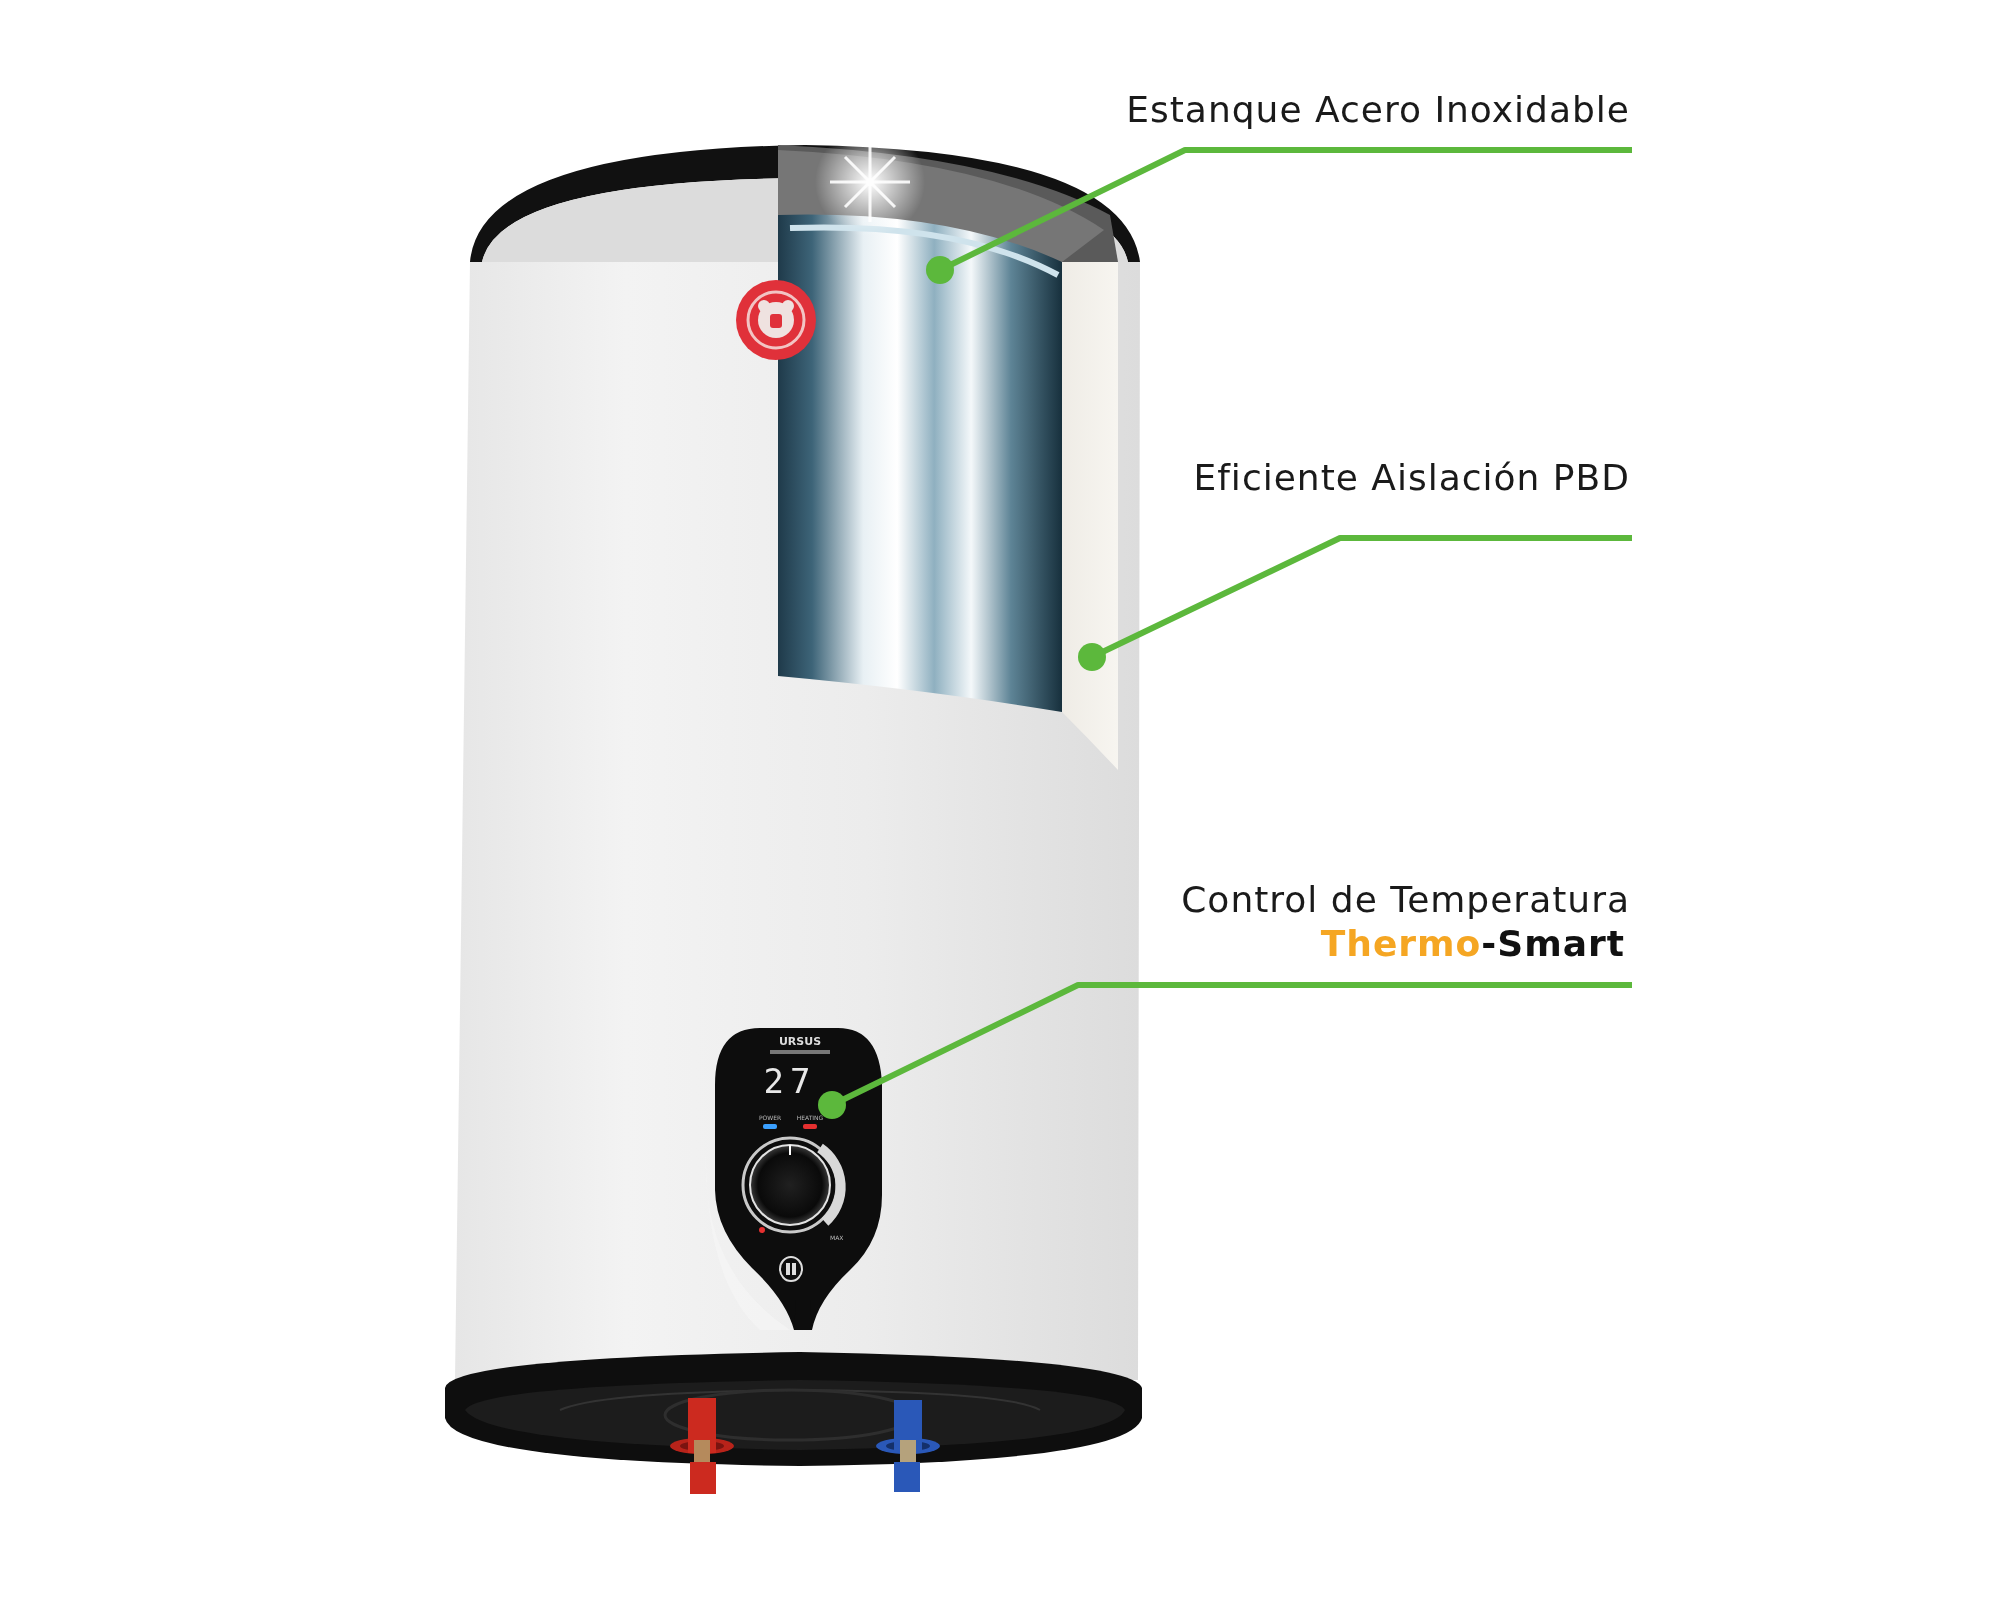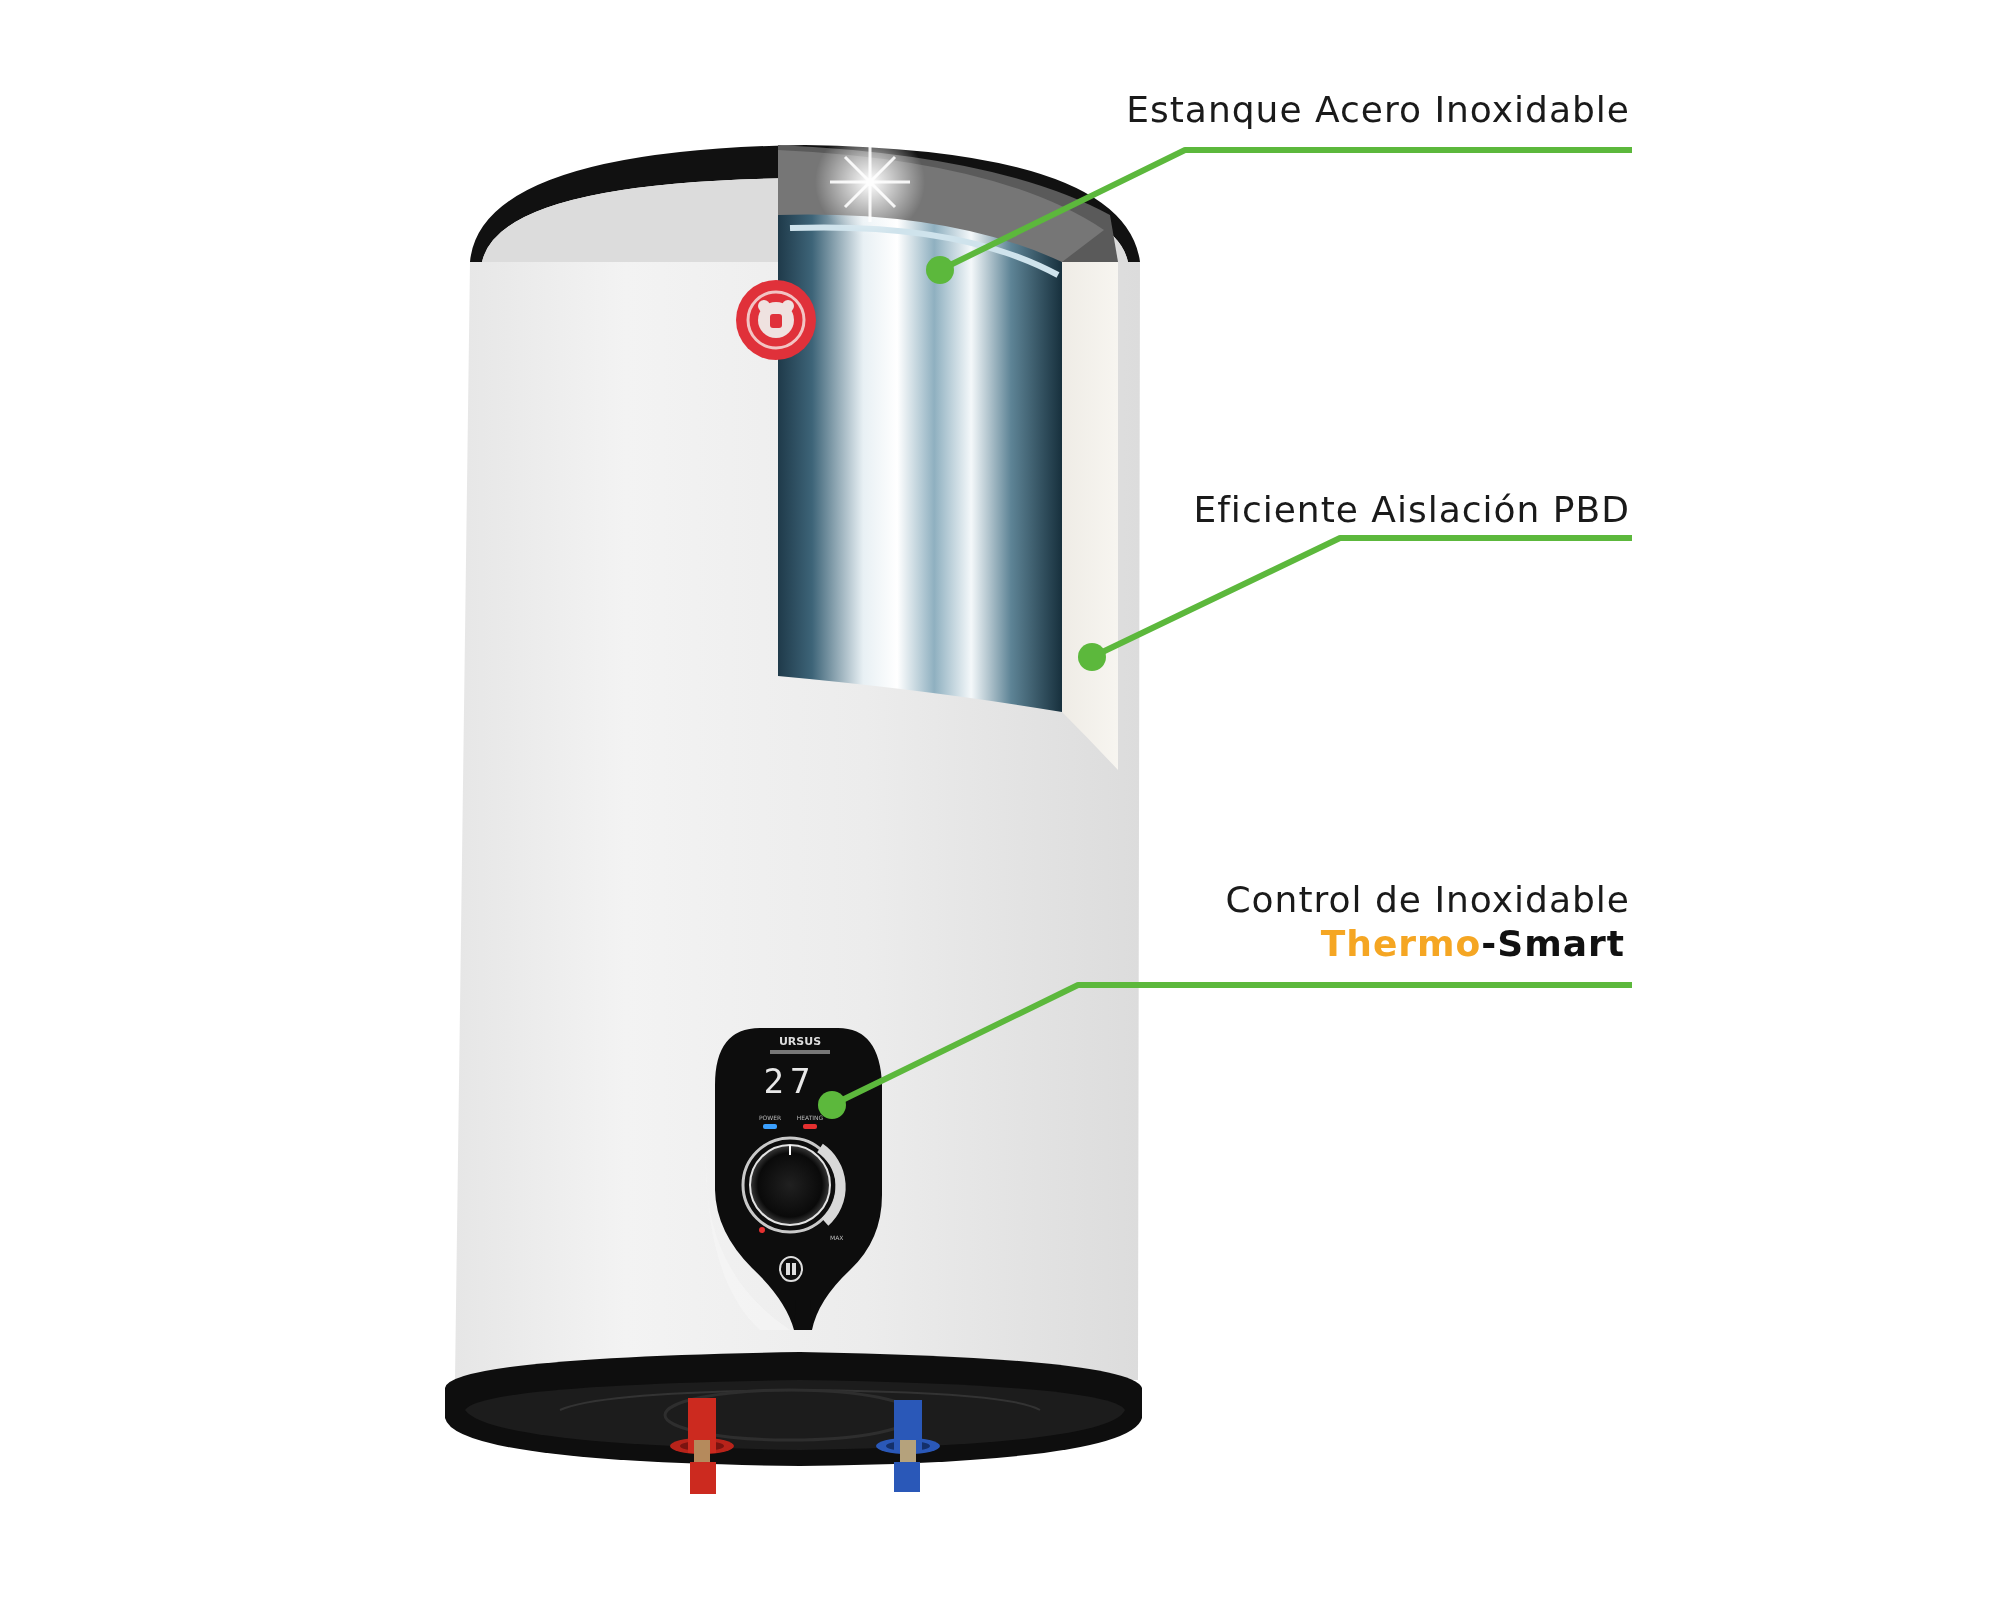--- a/index.html
+++ b/index.html
@@ -10,21 +10,21 @@
       position: absolute;
       right: 370px;
       text-align: right;
       color: #1a1a1a;
       font-size: 36px;
       letter-spacing: 1px;
       line-height: 44px;
       white-space: nowrap;
     }
     .label-tank { top: 88px; }
-    .label-insulation { top: 488px; text-align: center; }
+    .label-insulation { top: 456px; text-align: center; }
     .label-control { top: 878px; }
     .sub-brand { display: block; font-weight: bold; font-size: 36px; margin-right: 5px; }
     .sub-brand .thermo { color: #f5a623; }
     .sub-brand .smart { color: #111111; }
   </style>
 </head>
 <body>
 
 <div class="stage">
   <svg width="2000" height="1600" viewBox="0 0 2000 1600">
@@ -154,16 +154,16 @@
     </g>
     <g>
       <polyline points="832,1105 1078,985 1632,985" fill="none" stroke="#5cb83c" stroke-width="6" stroke-linejoin="round"></polyline>
       <circle cx="832" cy="1105" r="14" fill="#5cb83c"></circle>
     </g>
   </svg>
 
   <div class="callout-label label-tank">Estanque Acero Inoxidable</div>
   <div class="callout-label label-insulation">Eficiente Aislación PBD</div>
   <div class="callout-label label-control">
-    <span>Control de Inoxidable</span>
+    <span>Control de Temperatura</span>
     <span class="sub-brand"><span class="thermo">Thermo</span><span class="smart">-Smart</span></span>
   </div>
 </div>
 
 </body></html>

